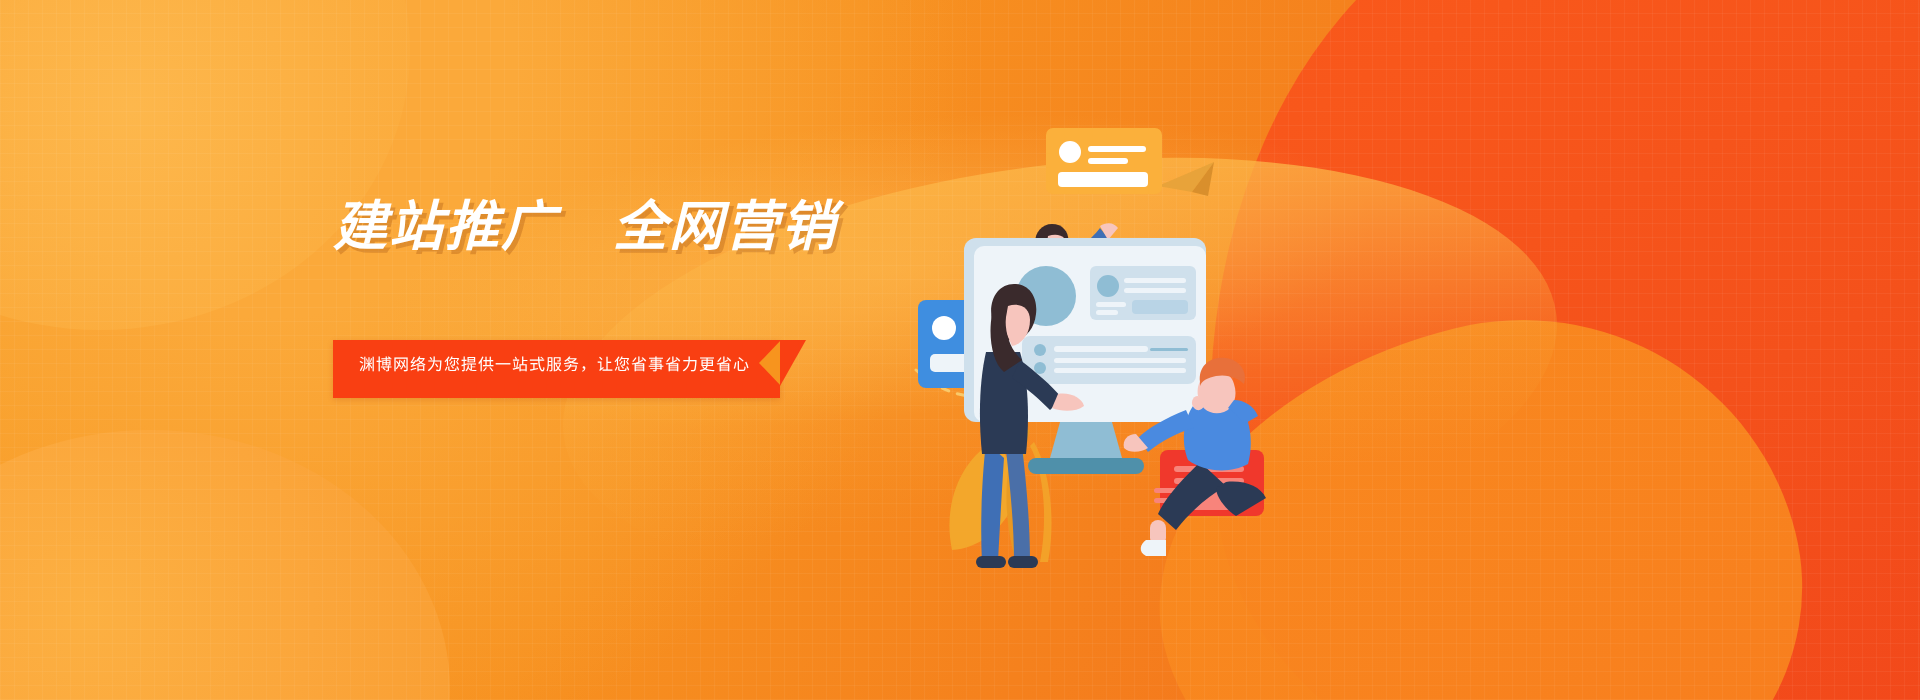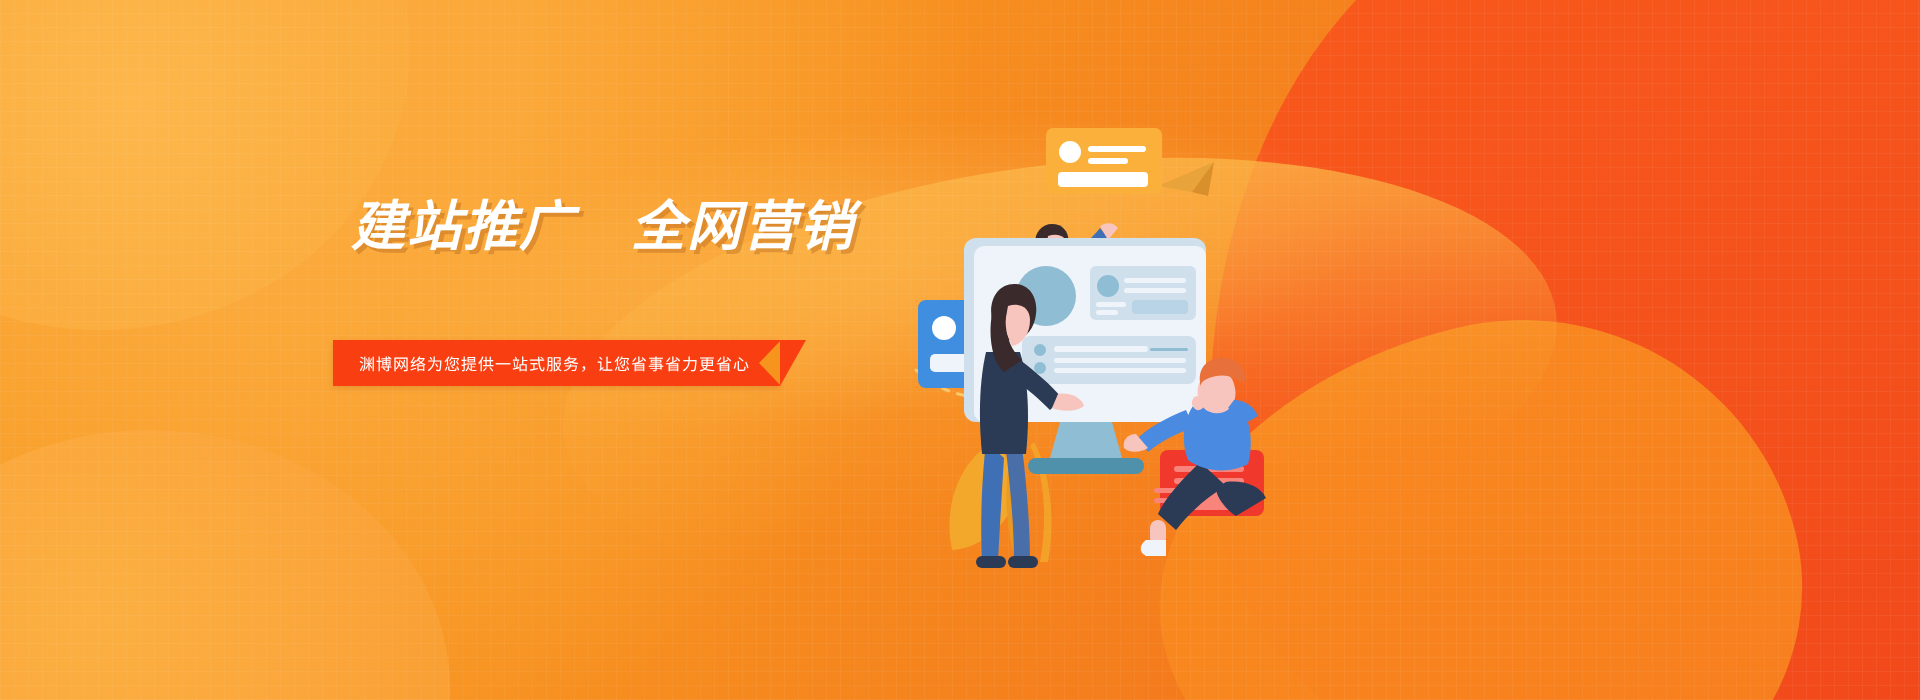--- a/index.html
+++ b/index.html
@@ -86,40 +86,40 @@
   .bg-grid{
     position:absolute;inset:0;
     background-image:
       repeating-linear-gradient(0deg, rgba(255,255,255,.055) 0 1px, rgba(255,255,255,0) 1px 14px),
       repeating-linear-gradient(90deg, rgba(255,255,255,.055) 0 1px, rgba(255,255,255,0) 1px 14px);
     mix-blend-mode:screen;
     opacity:.85;
   }
 
   
-  .copy{position:absolute;left:351px;top:196px;}
+  .copy{position:absolute;left:333px;top:196px;}
   .headline{
     font-family:"DejaVu Sans","Liberation Sans",sans-serif;
     color:#ffffff;
     font-size:54px;
     line-height:62px;
     font-weight:700;
     font-style:italic;
     letter-spacing:2px;
     white-space:nowrap;
     text-shadow:4px 4px 0 rgba(150,70,10,.28);
     margin:0;
   }
 
   
   .ribbon{
     position:absolute;left:333px;top:340px;
     height:46px;
     display:flex;align-items:center;
-    padding:0 30px 0 26px;
+    padding:0 30px 12px 26px;
     background:#f93f12;
     color:#ffffff;
     font-size:16px;
     letter-spacing:1px;
     white-space:nowrap;
     box-shadow:0 2px 6px rgba(140,40,0,.16);
   }
   .ribbon::after{
     content:"";
     position:absolute;right:0;top:0;

